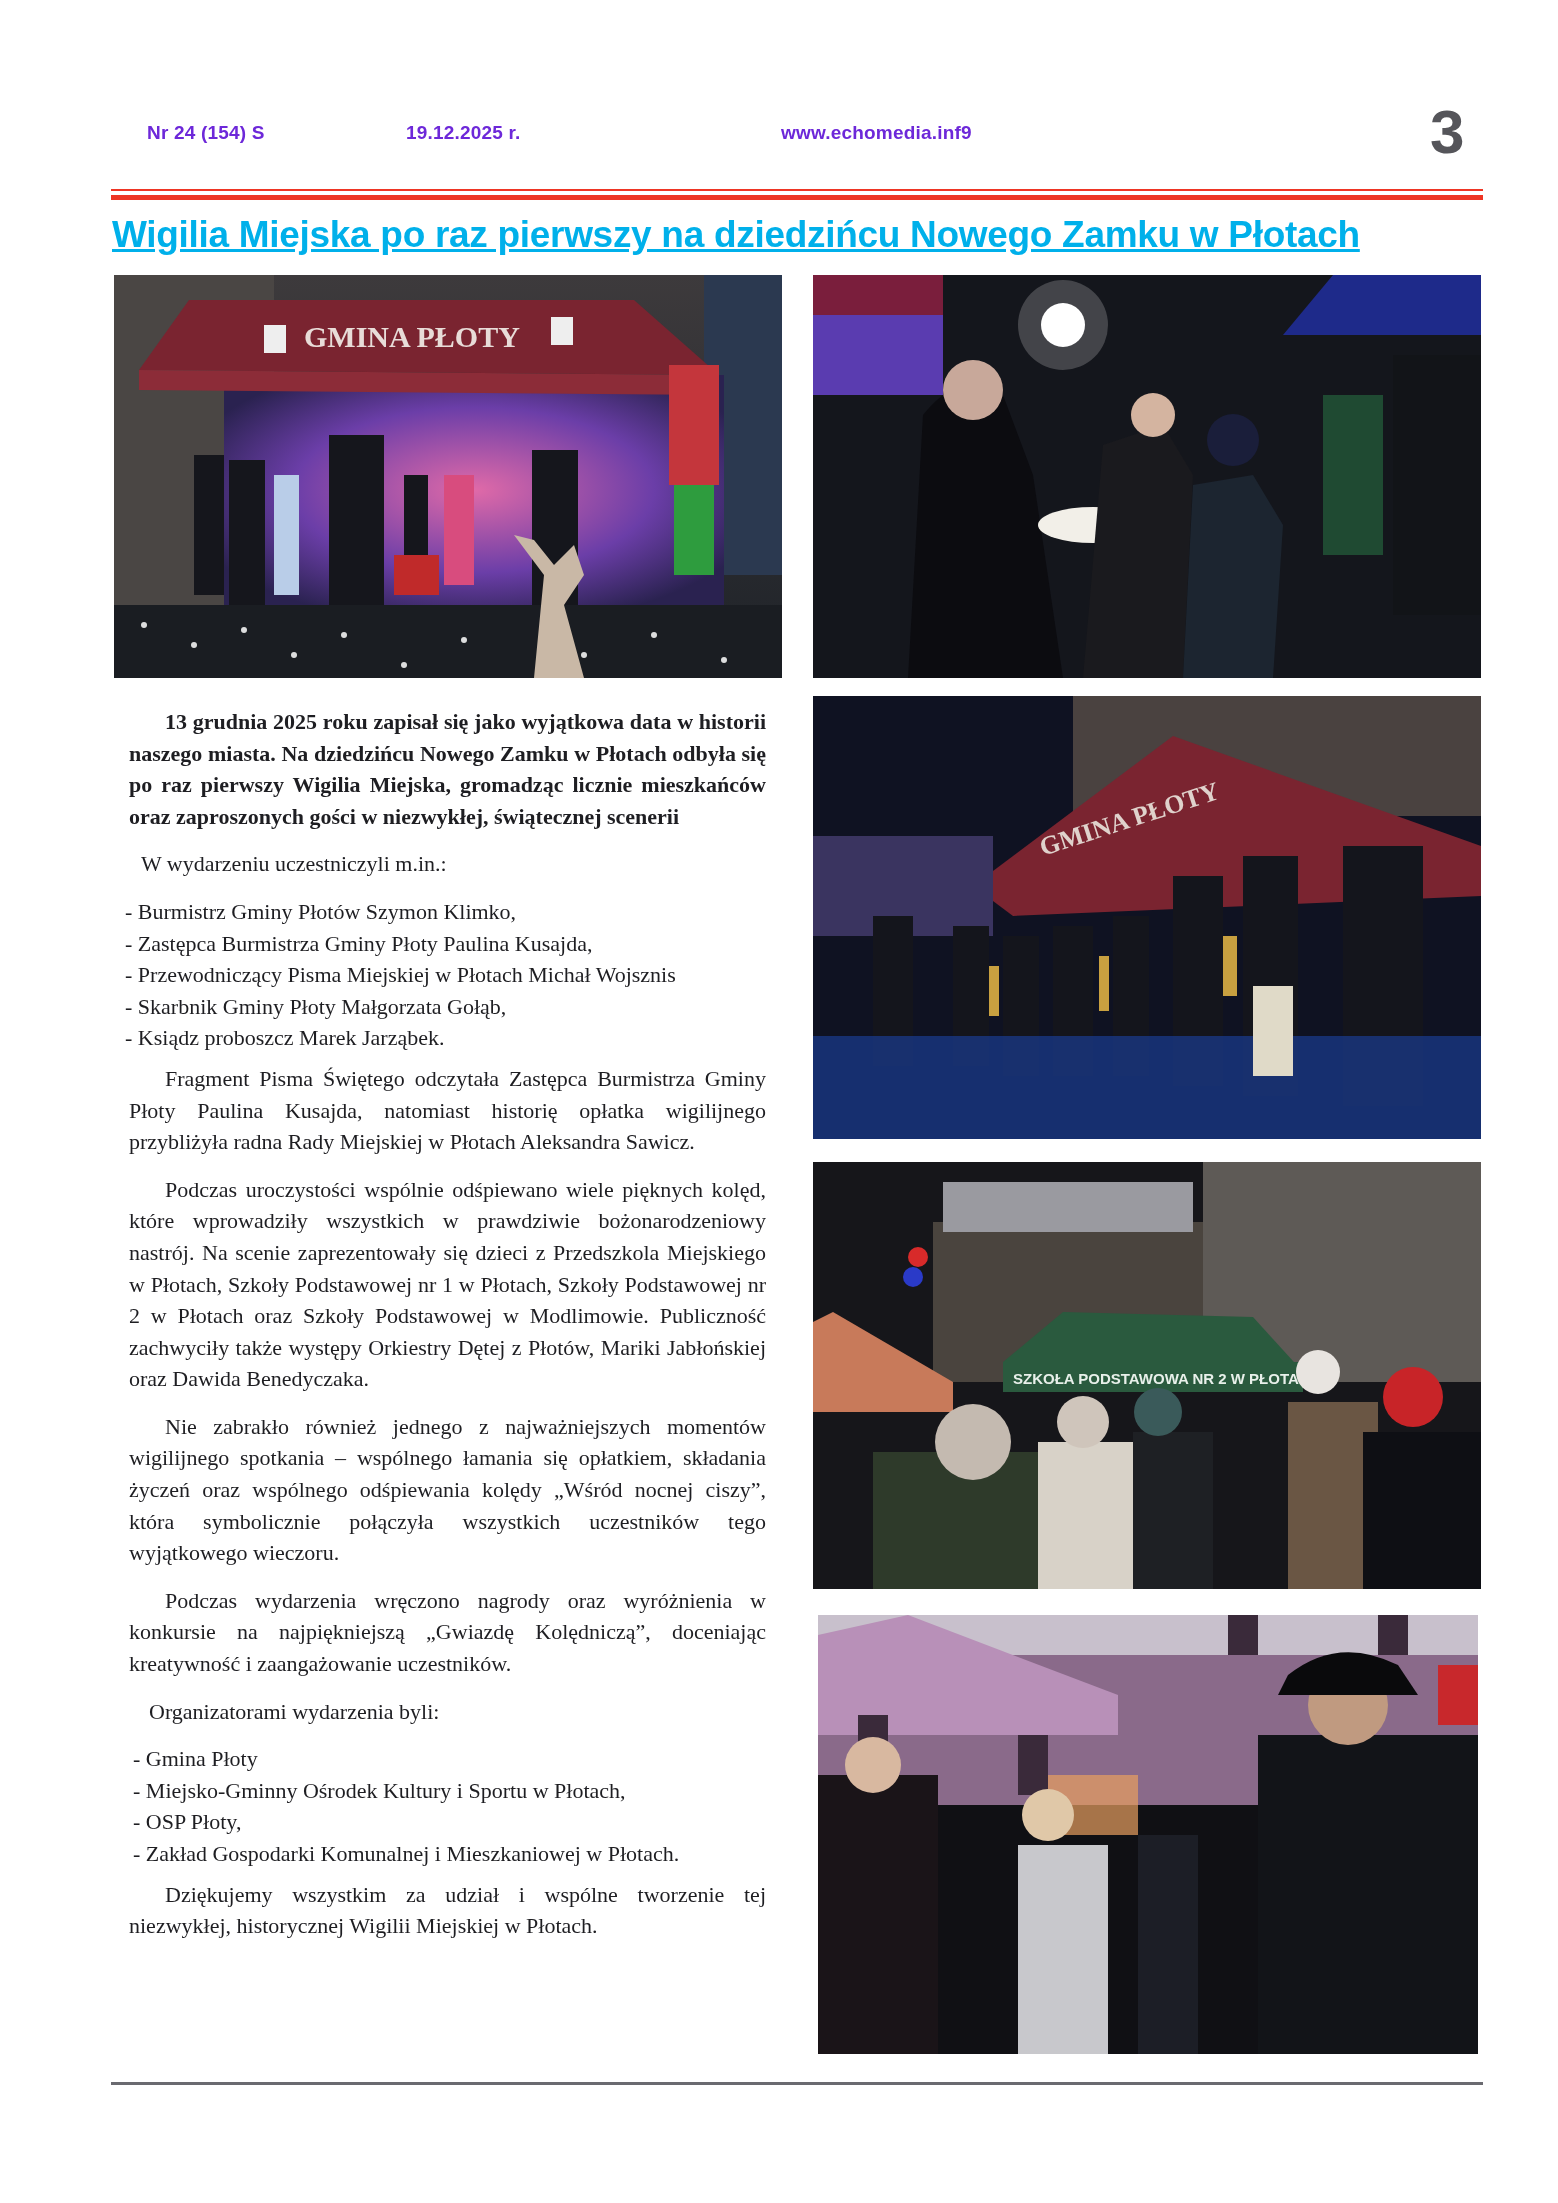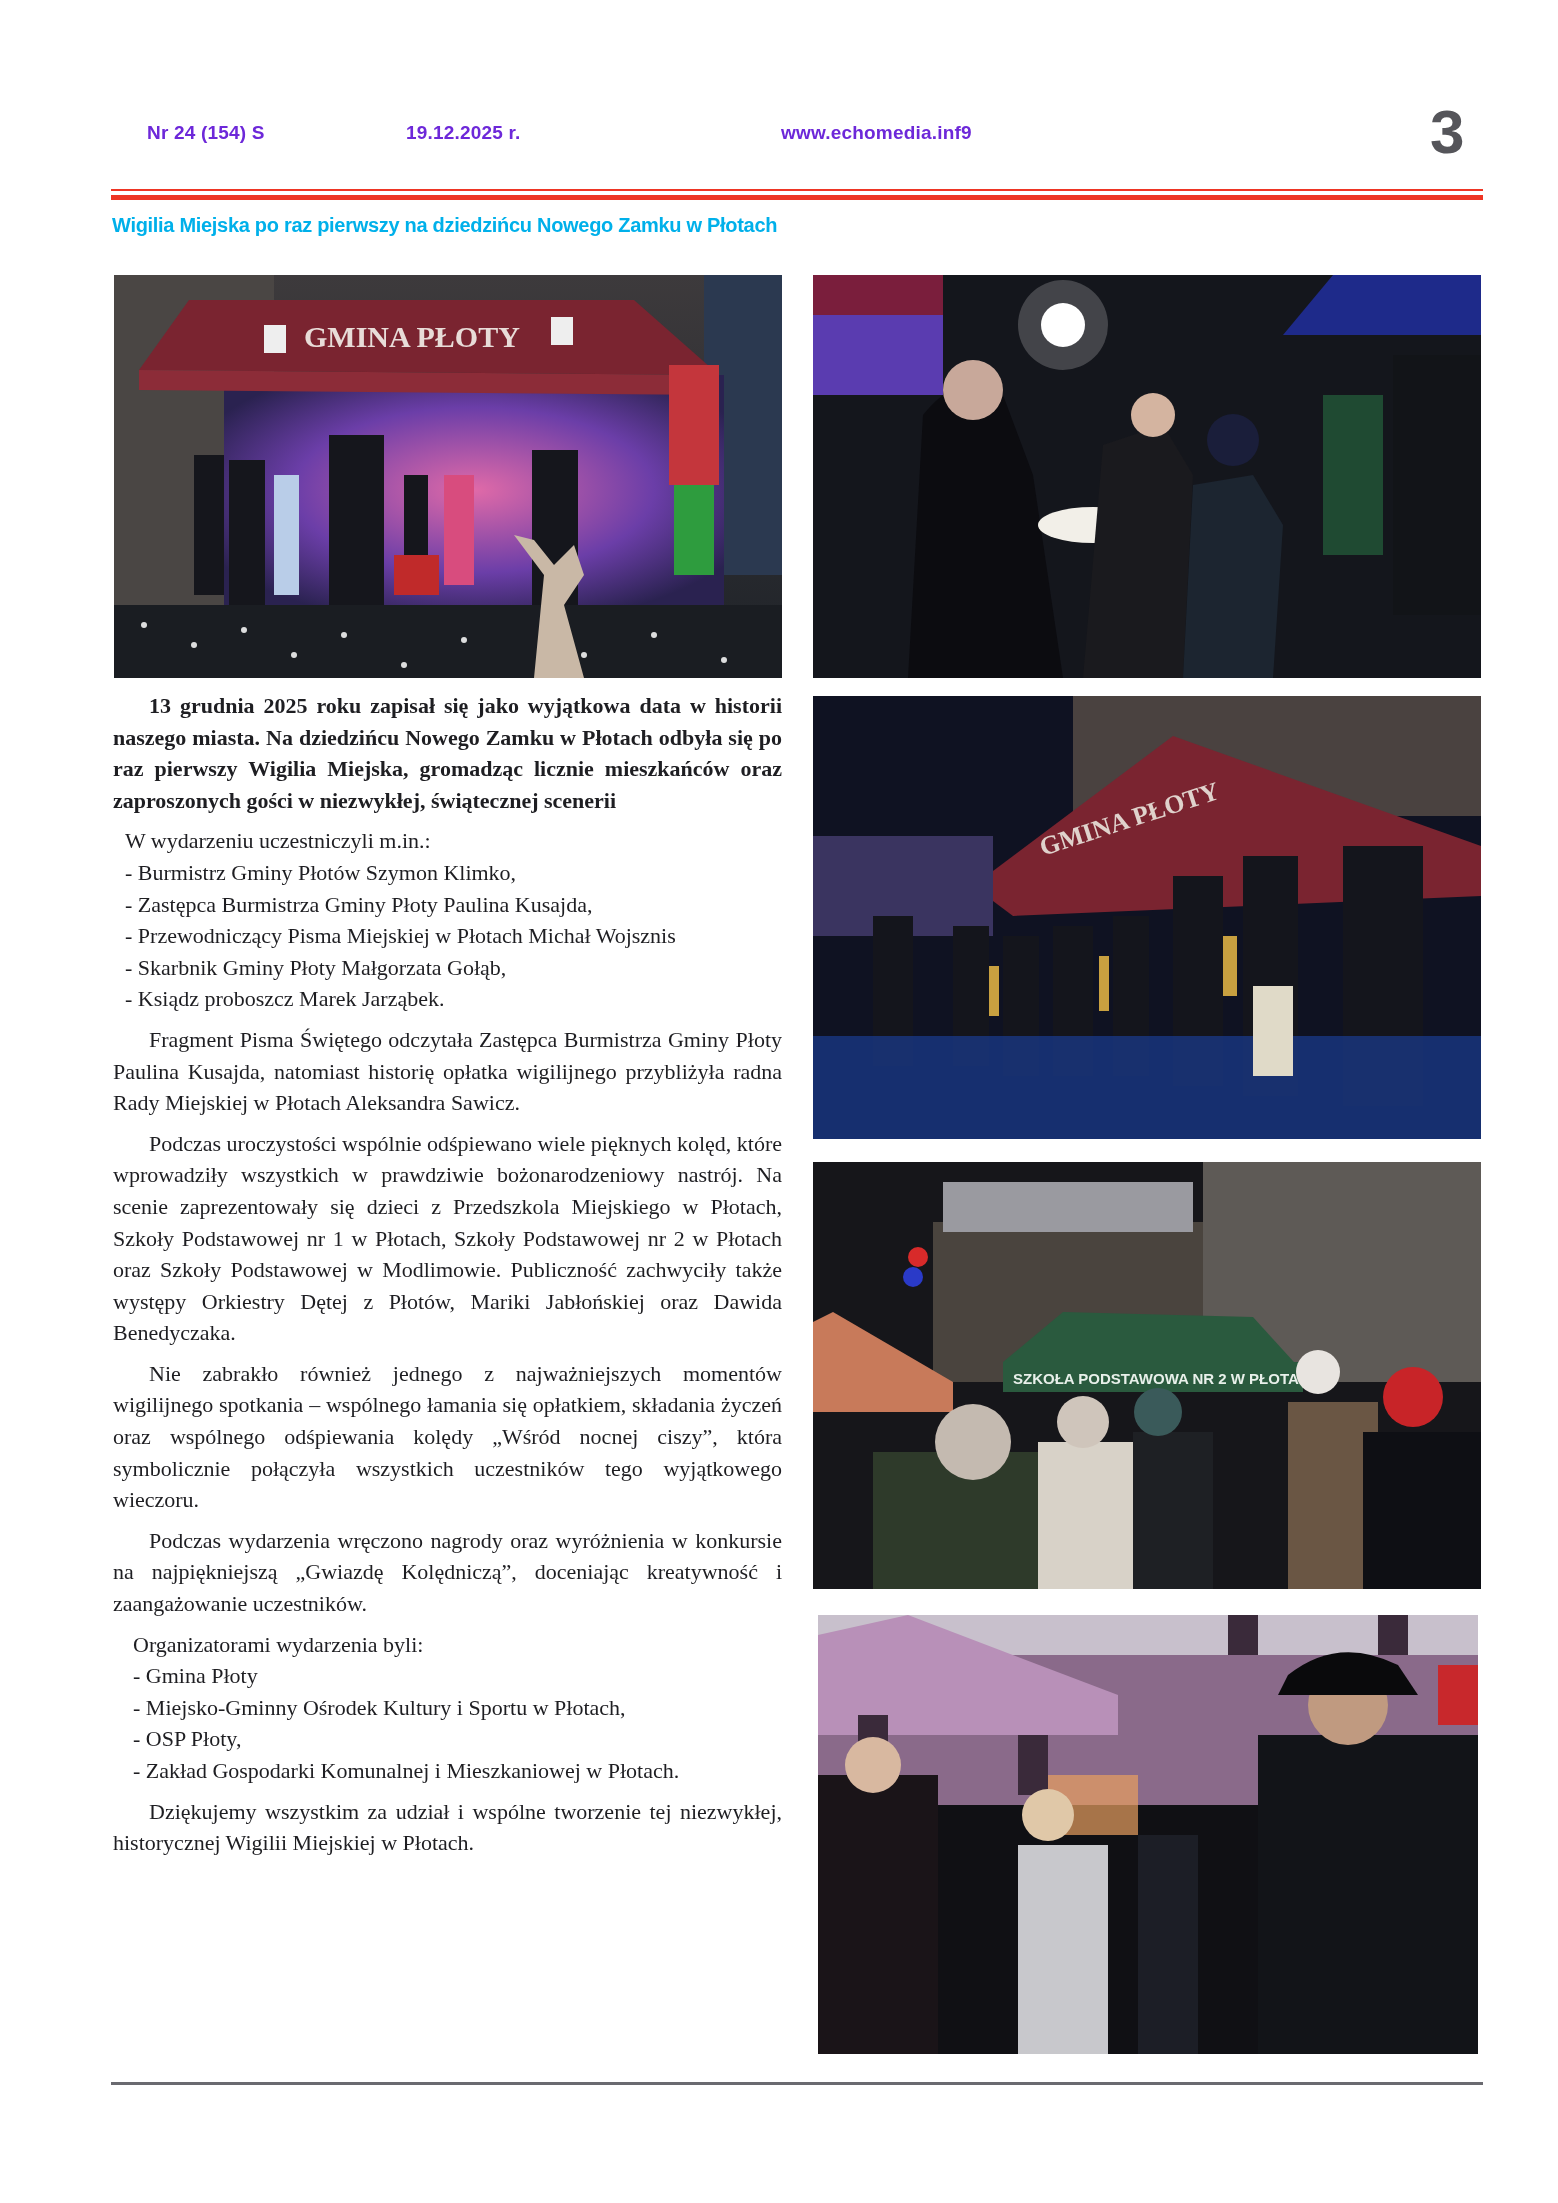--- a/index.html
+++ b/index.html
@@ -1,24 +1,24 @@
 <!DOCTYPE html>
 <html><head>
 <meta charset="utf-8">
 <style>
   html, body { margin:0; padding:0; background:#ffffff; }
   body { width:1558px; height:2203px; position:relative; overflow:hidden; font-family:"Liberation Serif", serif; color:#1e1e22; }
   .hdr { position:absolute; top:122px; font-family:"Liberation Sans", sans-serif; font-weight:bold; font-size:19px; color:#6d28d9; letter-spacing:0.2px; }
   .pagenum { position:absolute; left:1430px; top:100px; font-family:"Liberation Sans", sans-serif; font-weight:bold; font-size:62px; line-height:64px; color:#55555a; }
   .rule-thin { position:absolute; left:111px; top:189px; width:1372px; height:2px; background:#ee3524; }
   .rule-thick { position:absolute; left:111px; top:195px; width:1372px; height:5px; background:#ee3524; }
-  .title { position:absolute; left:112px; top:214px; font-family:"Liberation Sans", sans-serif; font-weight:bold; font-size:20px; color:#00b0ea; white-space:nowrap; letter-spacing:-0.3px; }
+  .title { position:absolute; left:112px; top:214px; font-family:"Liberation Sans", sans-serif; font-weight:bold; font-size:37px; color:#00b0ea; white-space:nowrap; letter-spacing:-0.3px;text-decoration:underline; }
   .photo { position:absolute; overflow:hidden;text-align:center; }
   .article { position:absolute; left:113px; top:690px; width:669px; font-size:22px; line-height:31.6px; text-align:justify; }
-  .article p { margin:0; }
+  .article p { margin:16px; }
   .article .ind { text-indent:36px; }
   .article .gap { margin-top:9px; }
   .article .bold { font-weight:bold; }
   .article .list { padding-left:12px; text-align:left; }
   .article .list div { white-space:nowrap; }
   .article .list2 { padding-left:20px; text-align:left; }
   .bottom-rule { position:absolute; left:111px; top:2082px; width:1372px; height:3px; background:#6a6a70; }
   svg { display:block; }
 </style>
 </head>

